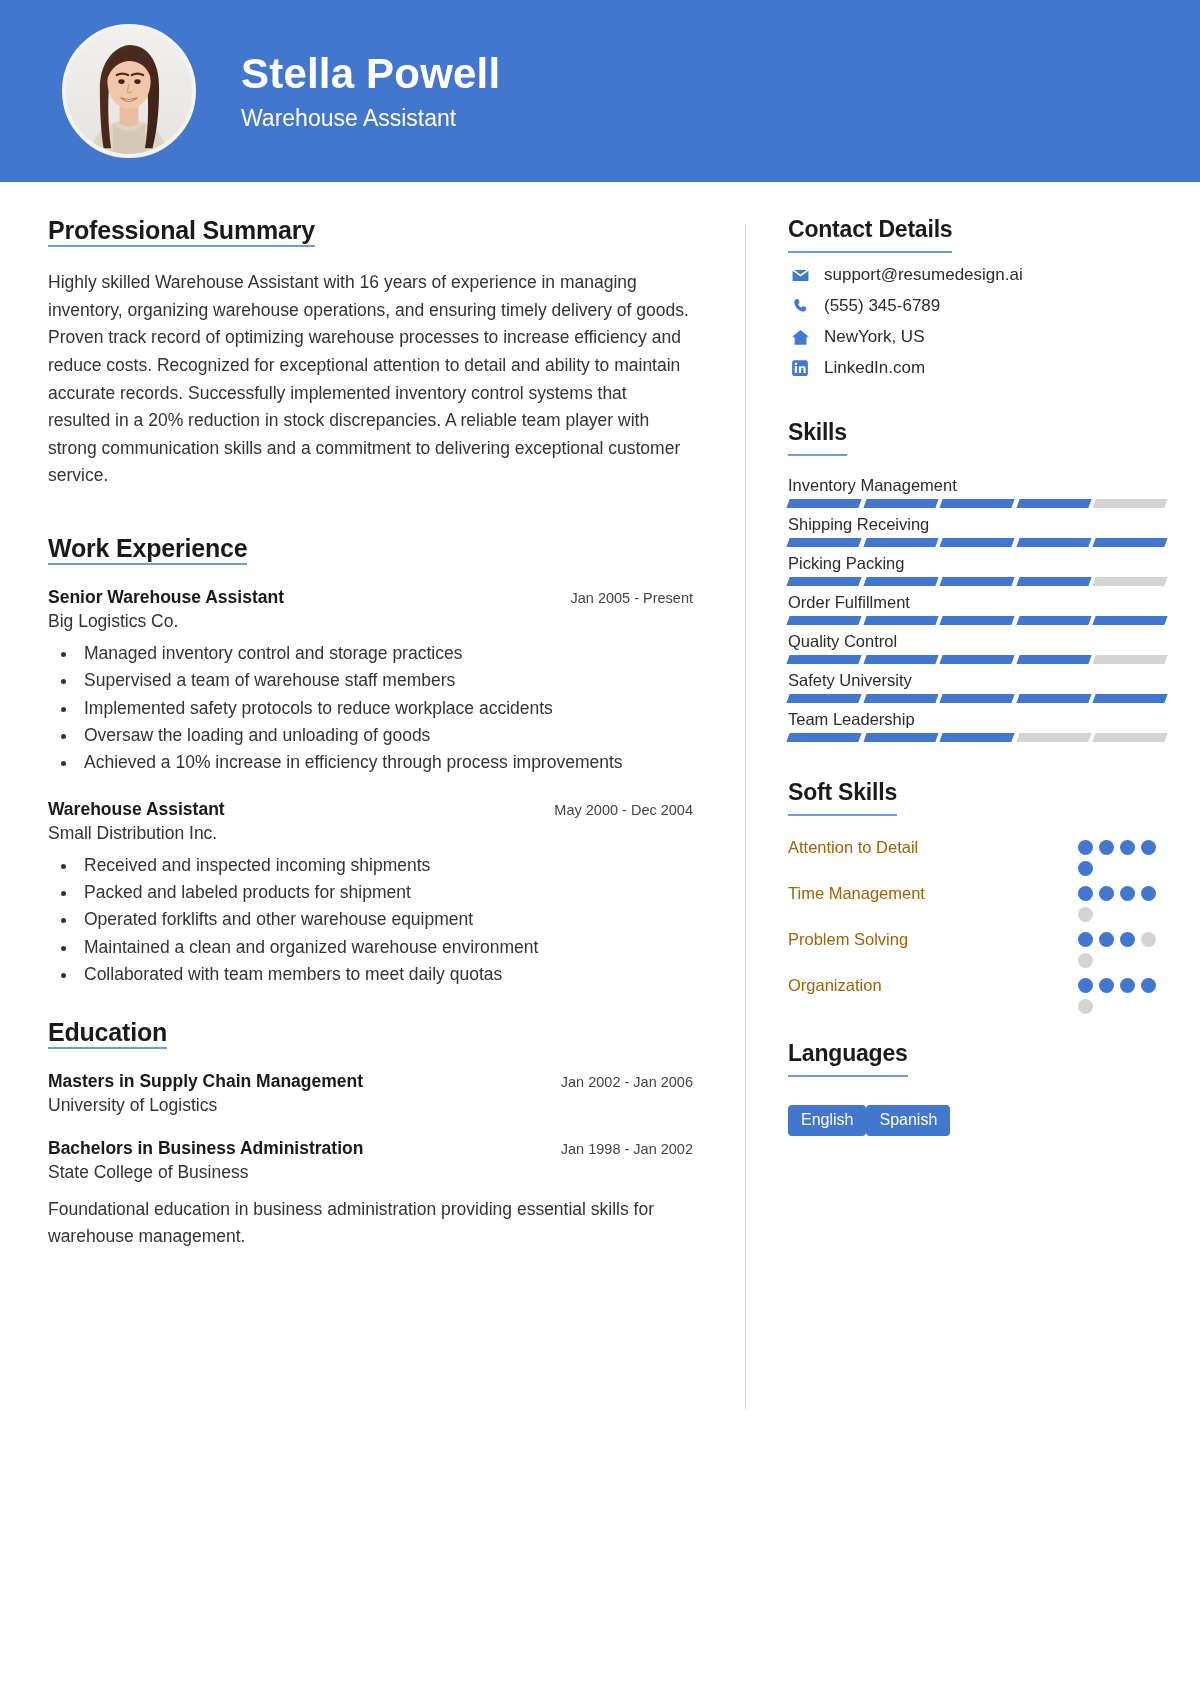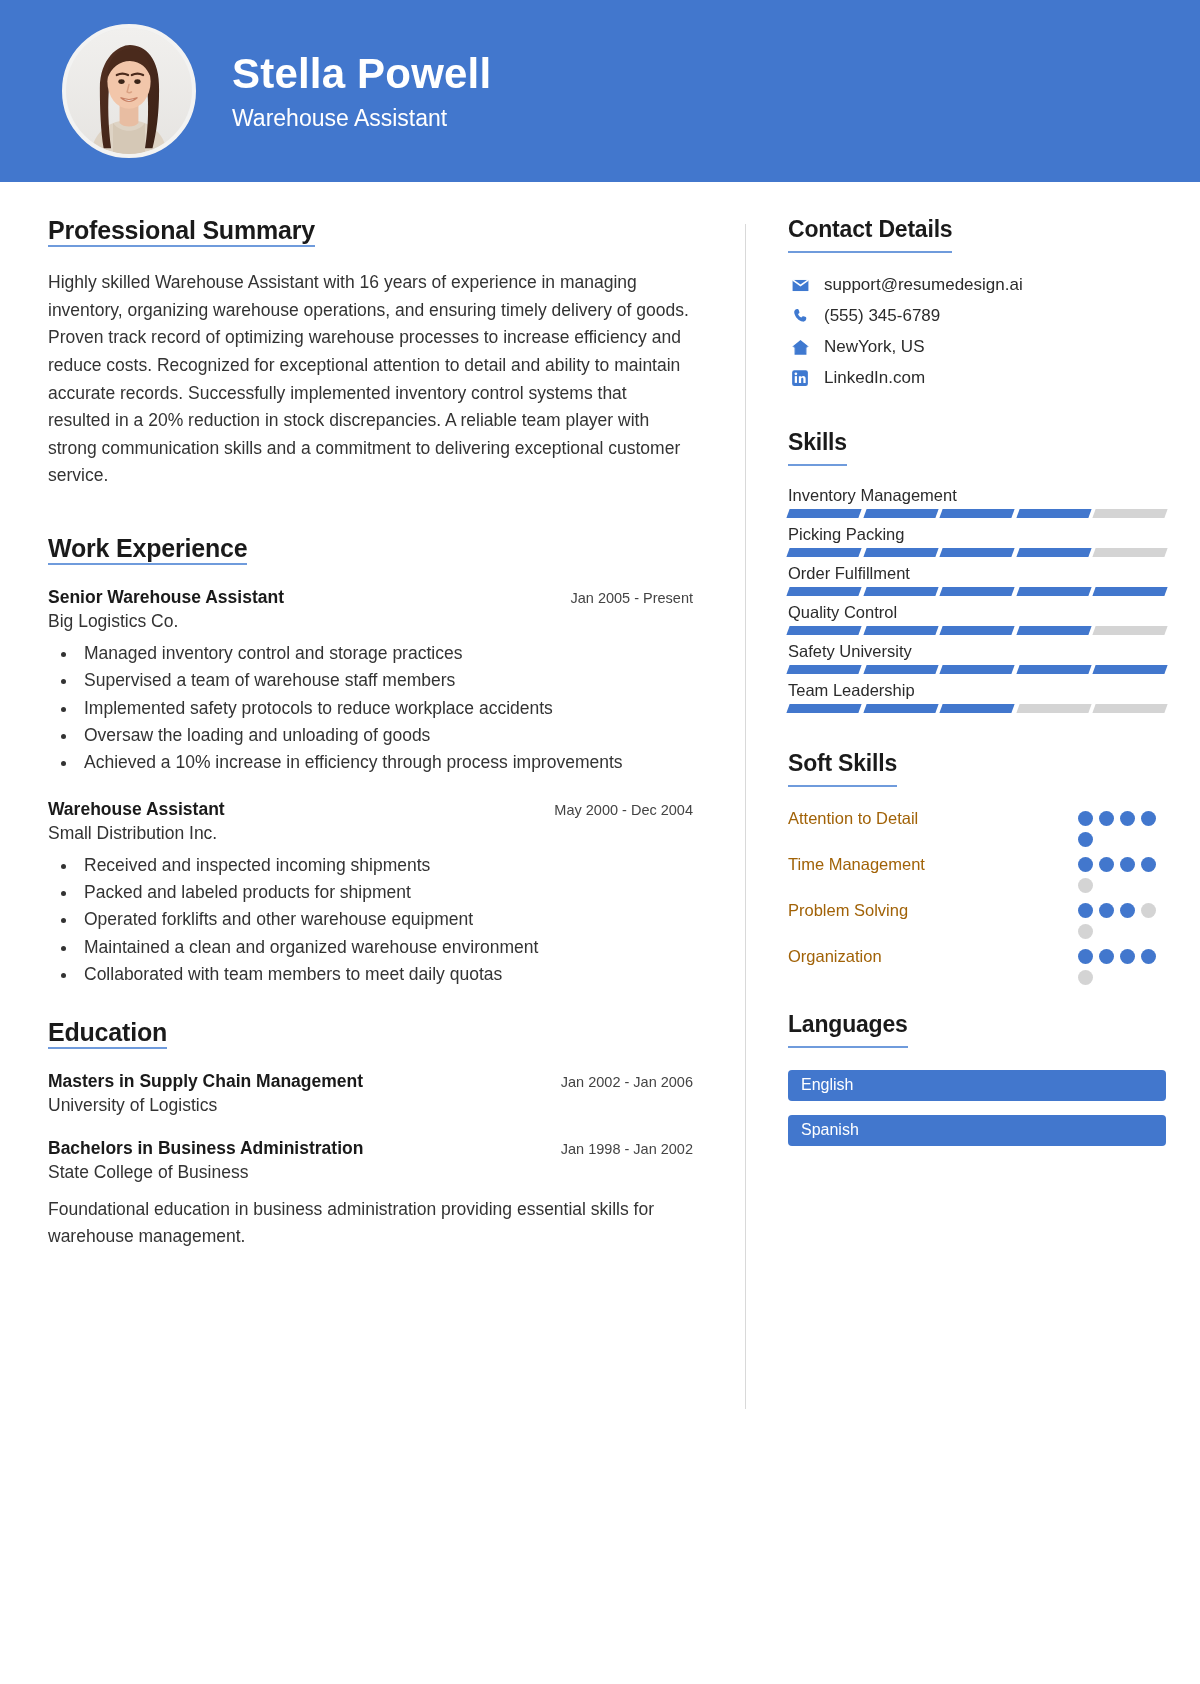--- a/index.html
+++ b/index.html
@@ -18,20 +18,21 @@
     overflow: hidden;
   }
 
   
   .header {
     height: 182px;
     background: #4277cd;
     display: flex;
     align-items: center;
     padding-left: 62px;
+    gap: 9px;
   }
   .avatar {
     width: 134px;
     height: 134px;
     border-radius: 50%;
     background: #ededec;
     border: 4px solid #f3f3f2;
     overflow: hidden;
     position: relative;
     flex: 0 0 auto;
@@ -134,21 +135,21 @@
     line-height: 1.55;
     color: #333;
     margin-top: 13px;
   }
 
   .gap-lg { height: 44px; }
   .gap-md { height: 30px; }
   .gap-sm { height: 20px; }
 
   
-  .contact-list { margin-top: 22px; }
+  .contact-list { margin-top: 12px; }
   .contact-row {
     display: flex;
     align-items: center;
     margin-bottom: 11px;
   }
   .contact-icon {
     width: 24px;
     flex: 0 0 24px;
     display: flex;
     align-items: center;
@@ -207,25 +208,24 @@
   .dot {
     width: 15px;
     height: 15px;
     border-radius: 50%;
     background: #4277cd;
   }
   .dot.off { background: #d4d4d4; }
 
   
   .lang-list {
-    margin-top: 22px;
+    margin-top: 28px;
     display: flex;
     flex-wrap: wrap;
-    gap: 14px;
-    flex-direction: column;
+    gap: 0;
   }
   .lang-pill {
     background: #4277cd;
     color: #ffffff;
     font-size: 16px;
     padding: 7px 13px 8px;
     border-radius: 4px;
     line-height: 1;
   }
 </style>
@@ -414,20 +414,30 @@
             <div class="skill-name">Inventory Management</div>
             <div class="skill-bar">
                 <span class="seg"></span>
                 <span class="seg"></span>
                 <span class="seg"></span>
                 <span class="seg"></span>
                 <span class="seg off"></span>
               </div>
           </div>
           <div class="skill-item">
+            <div class="skill-name">Shipping Receiving</div>
+            <div class="skill-bar">
+                <span class="seg"></span>
+                <span class="seg"></span>
+                <span class="seg"></span>
+                <span class="seg"></span>
+                <span class="seg"></span>
+              </div>
+          </div>
+          <div class="skill-item">
             <div class="skill-name">Picking Packing</div>
             <div class="skill-bar">
                 <span class="seg"></span>
                 <span class="seg"></span>
                 <span class="seg"></span>
                 <span class="seg"></span>
                 <span class="seg off"></span>
               </div>
           </div>
           <div class="skill-item">

